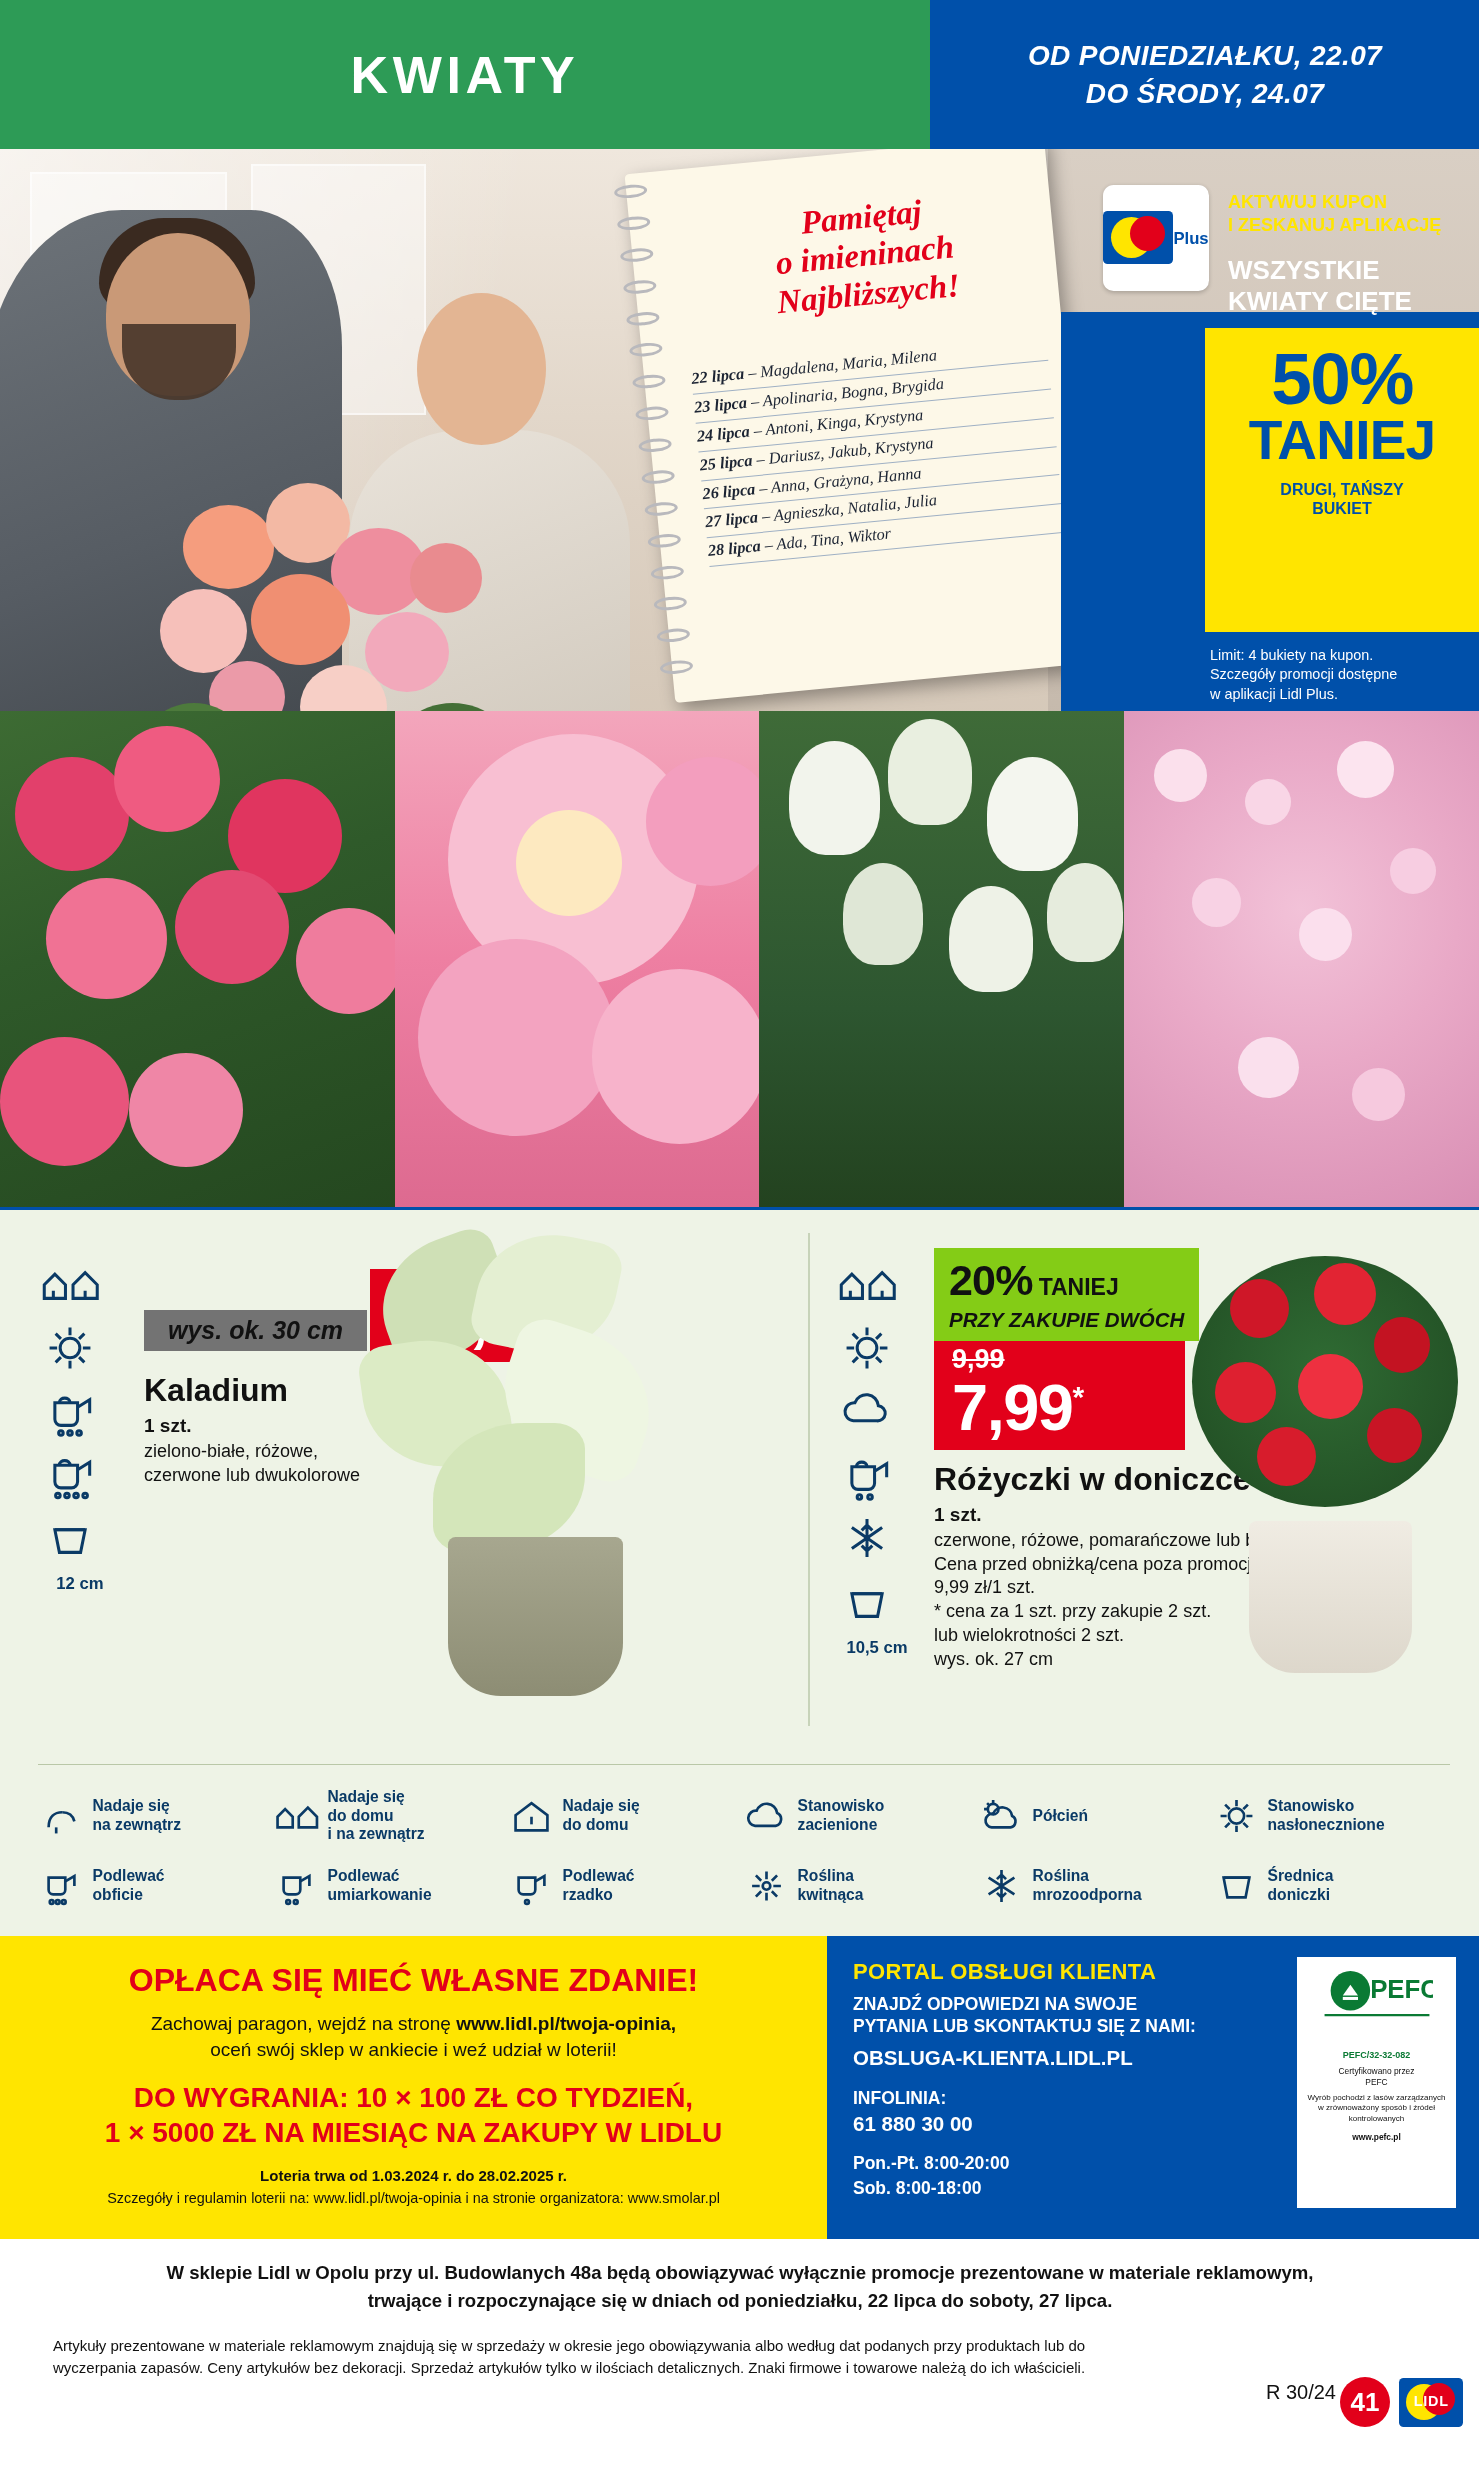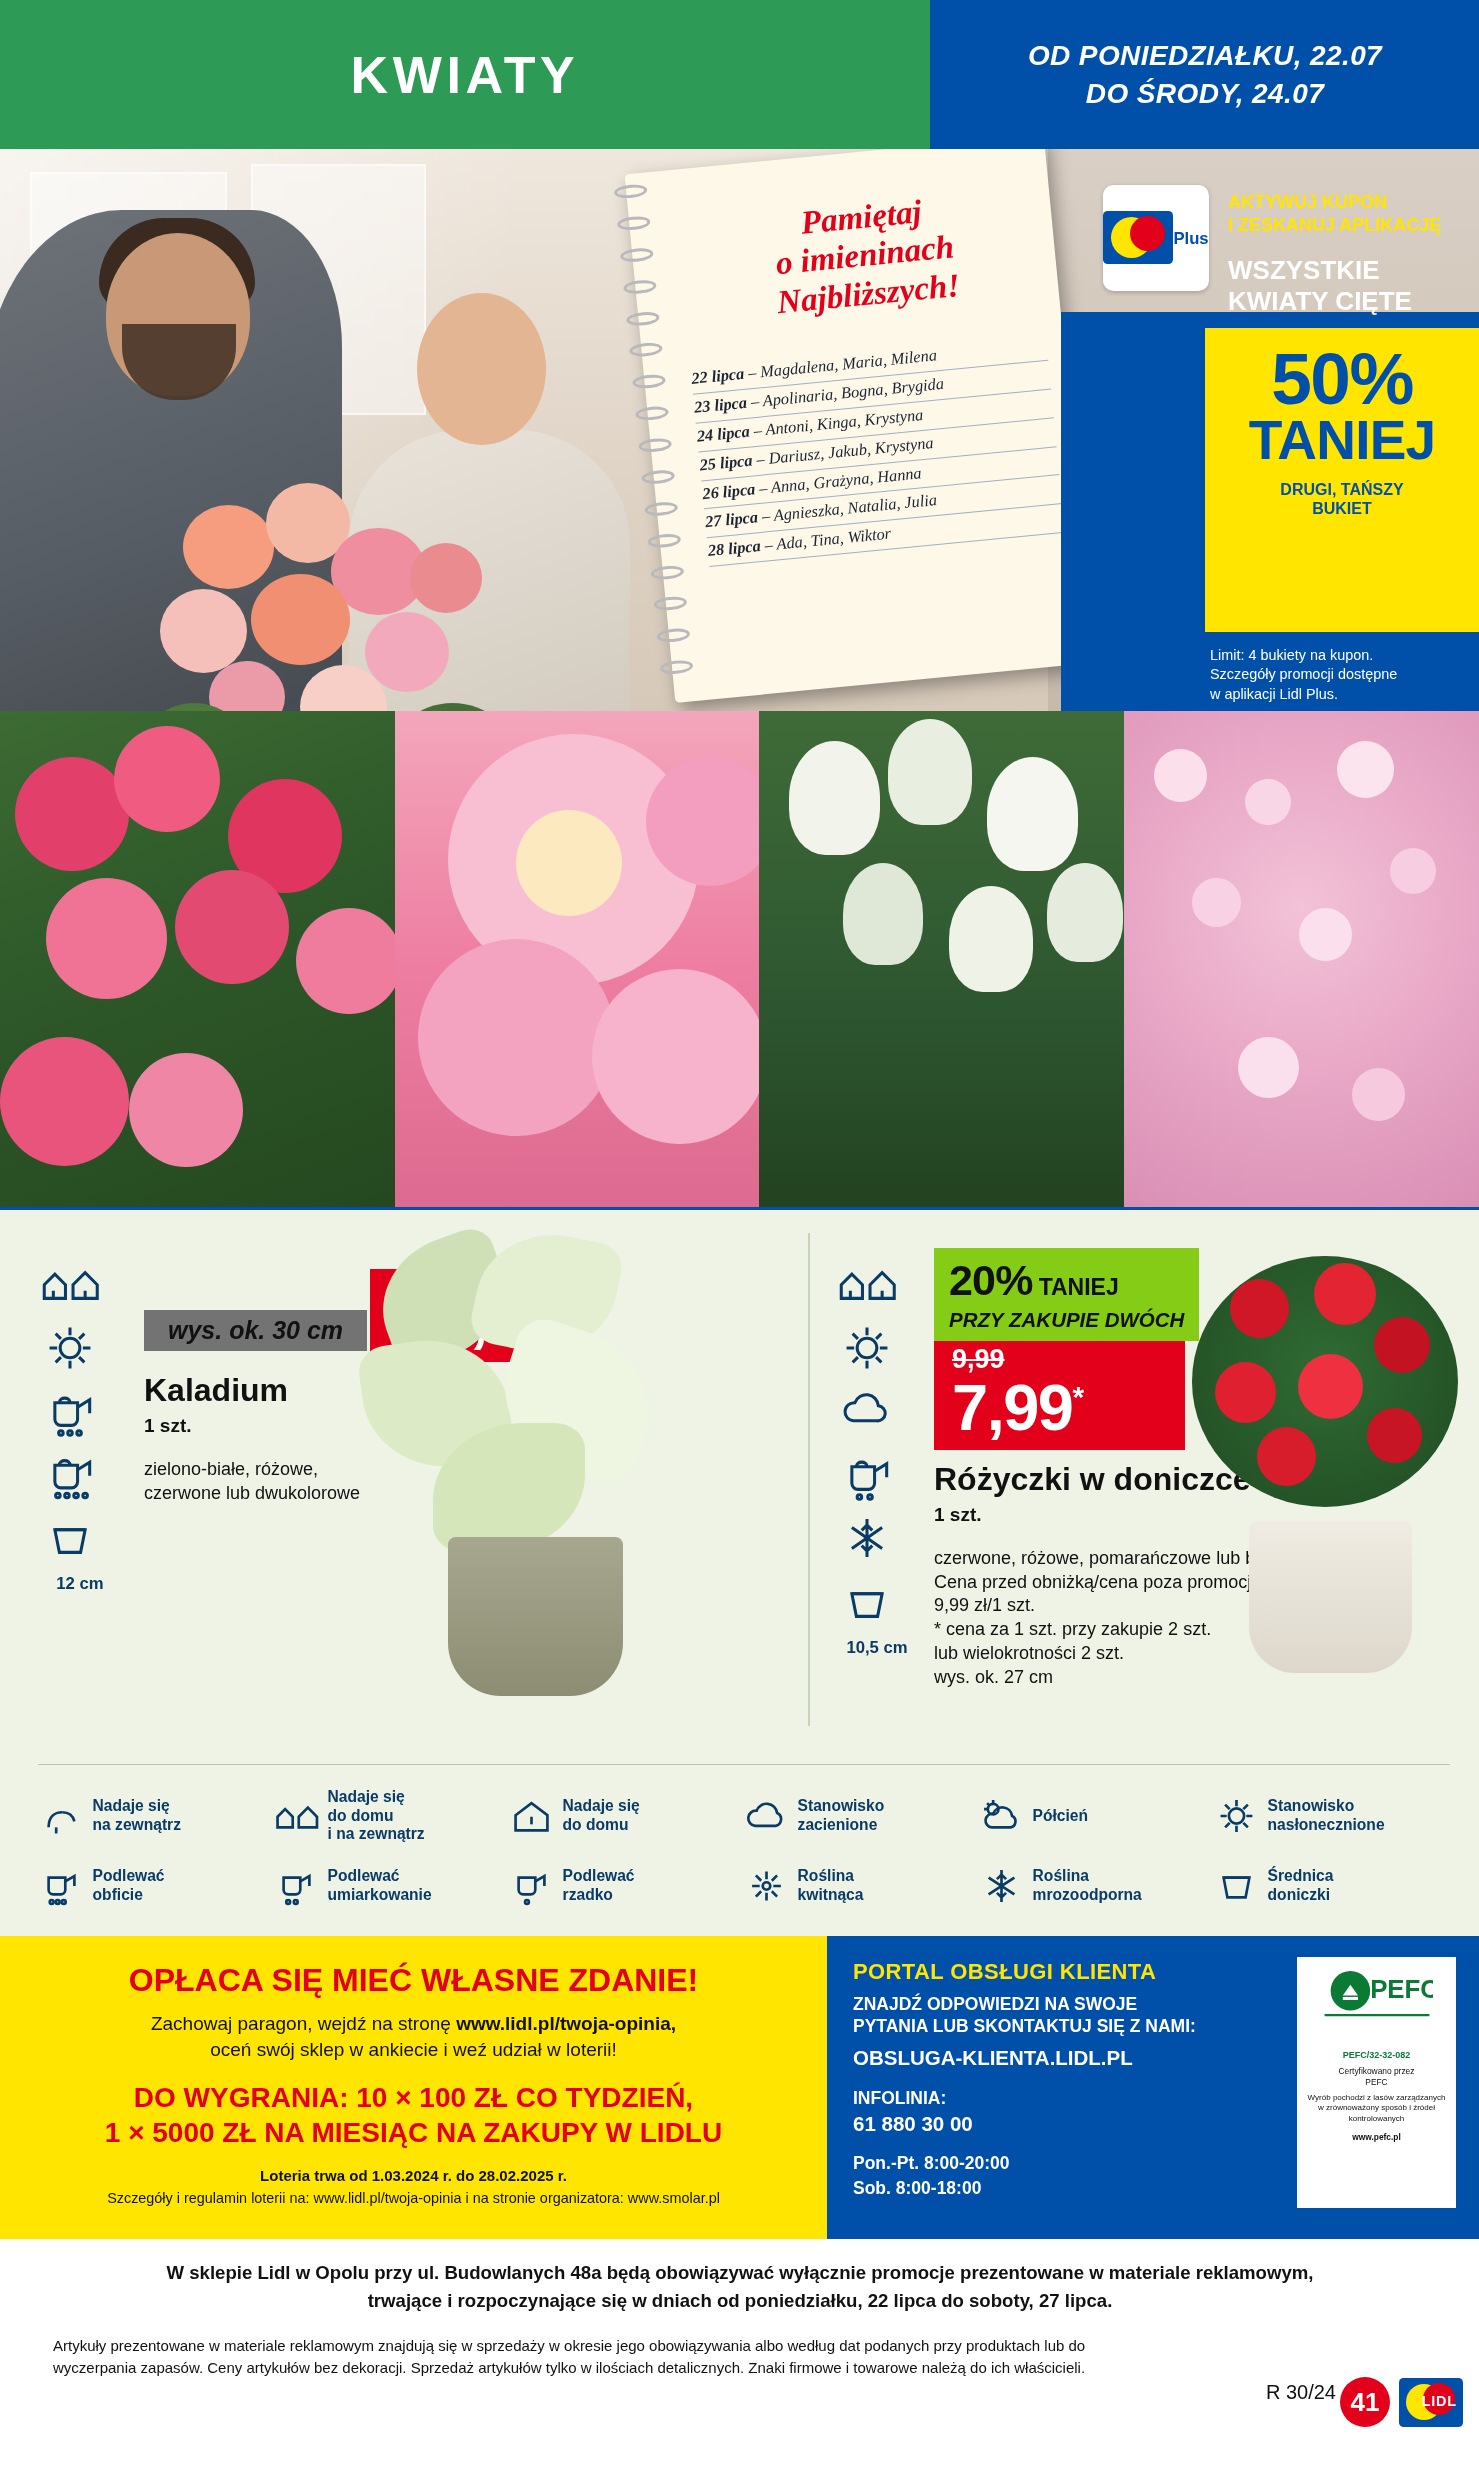--- a/index.html
+++ b/index.html
@@ -236,21 +236,21 @@
     background: #737373; color: #111; font-weight: bold; font-style: italic;
     font-size: 25px; padding: 6px 24px; display: inline-block;
   }
   .red-price {
     background: #e2001a; color: #fff; font-weight: bold;
     font-size: 73px; line-height: 1; padding: 7.6px 20px 12px 20px; display: inline-block;
     letter-spacing: -1.5px;
   }
   .prod-name { font-size: 32px; font-weight: bold; color: #111; margin-top: 10.6px;}
   .prod-qty { font-size: 19px; font-weight: bold; color: #111; margin-top: 6px;}
-  .prod-desc { font-size: 18px; color: #111; line-height: 1.32; margin-top: 21px;}
+  .prod-desc { font-size: 18px; color: #111; line-height: 1.32; margin-top: 3px;}
 
   .promo-yellow {
     background: #84cc16; color: #111; display: inline-block; padding: 7.6px 15px 9px 15px;
   }
   .promo-yellow .p1 { font-size: 43px; font-weight: bold; display: inline-block; letter-spacing: -0.8px;}
   .promo-yellow .p1s { font-size: 23px; font-weight: bold; display: inline-block; margin-left: 6px;}
   .promo-yellow .p2 { font-size: 20.5px; font-weight: bold; font-style: italic; margin-top: 3px;}
   .oldprice {
     background: #e2001a; color: #fff; font-size: 27px; font-weight: bold;
     text-decoration: line-through; padding: 3px 18px 0 18px; display: block;
@@ -337,21 +337,21 @@
     position: absolute; right: 16.7px; bottom: 47px; width: 64px; height: 49px;
     background: #0050aa; border-radius: 4.6px;
   }
   .lidl-footer-logo .y {
     position: absolute; left: 6.8px; top: 6px; width: 36px; height: 36px; background: #ffe500; border-radius: 50%;
   }
   .lidl-footer-logo .r {
     position: absolute; left: 24px; top: 4.6px; width: 32px; height: 32px; background: #e2001a; border-radius: 50%;
   }
   .lidl-footer-logo .txt {
-    position: absolute; left: 8px; top: 15px; width: 64px; text-align:center;
+    position: absolute; left: 0; top: 15px; width: 64px; text-align:center;
     color: #fff; font-weight: bold; font-size: 14.4px; letter-spacing: 0.8px;
   }
 </style>
 </head>
 <body>
 
 <div class="page">
 
   <div class="header">
     <div class="header-green">

